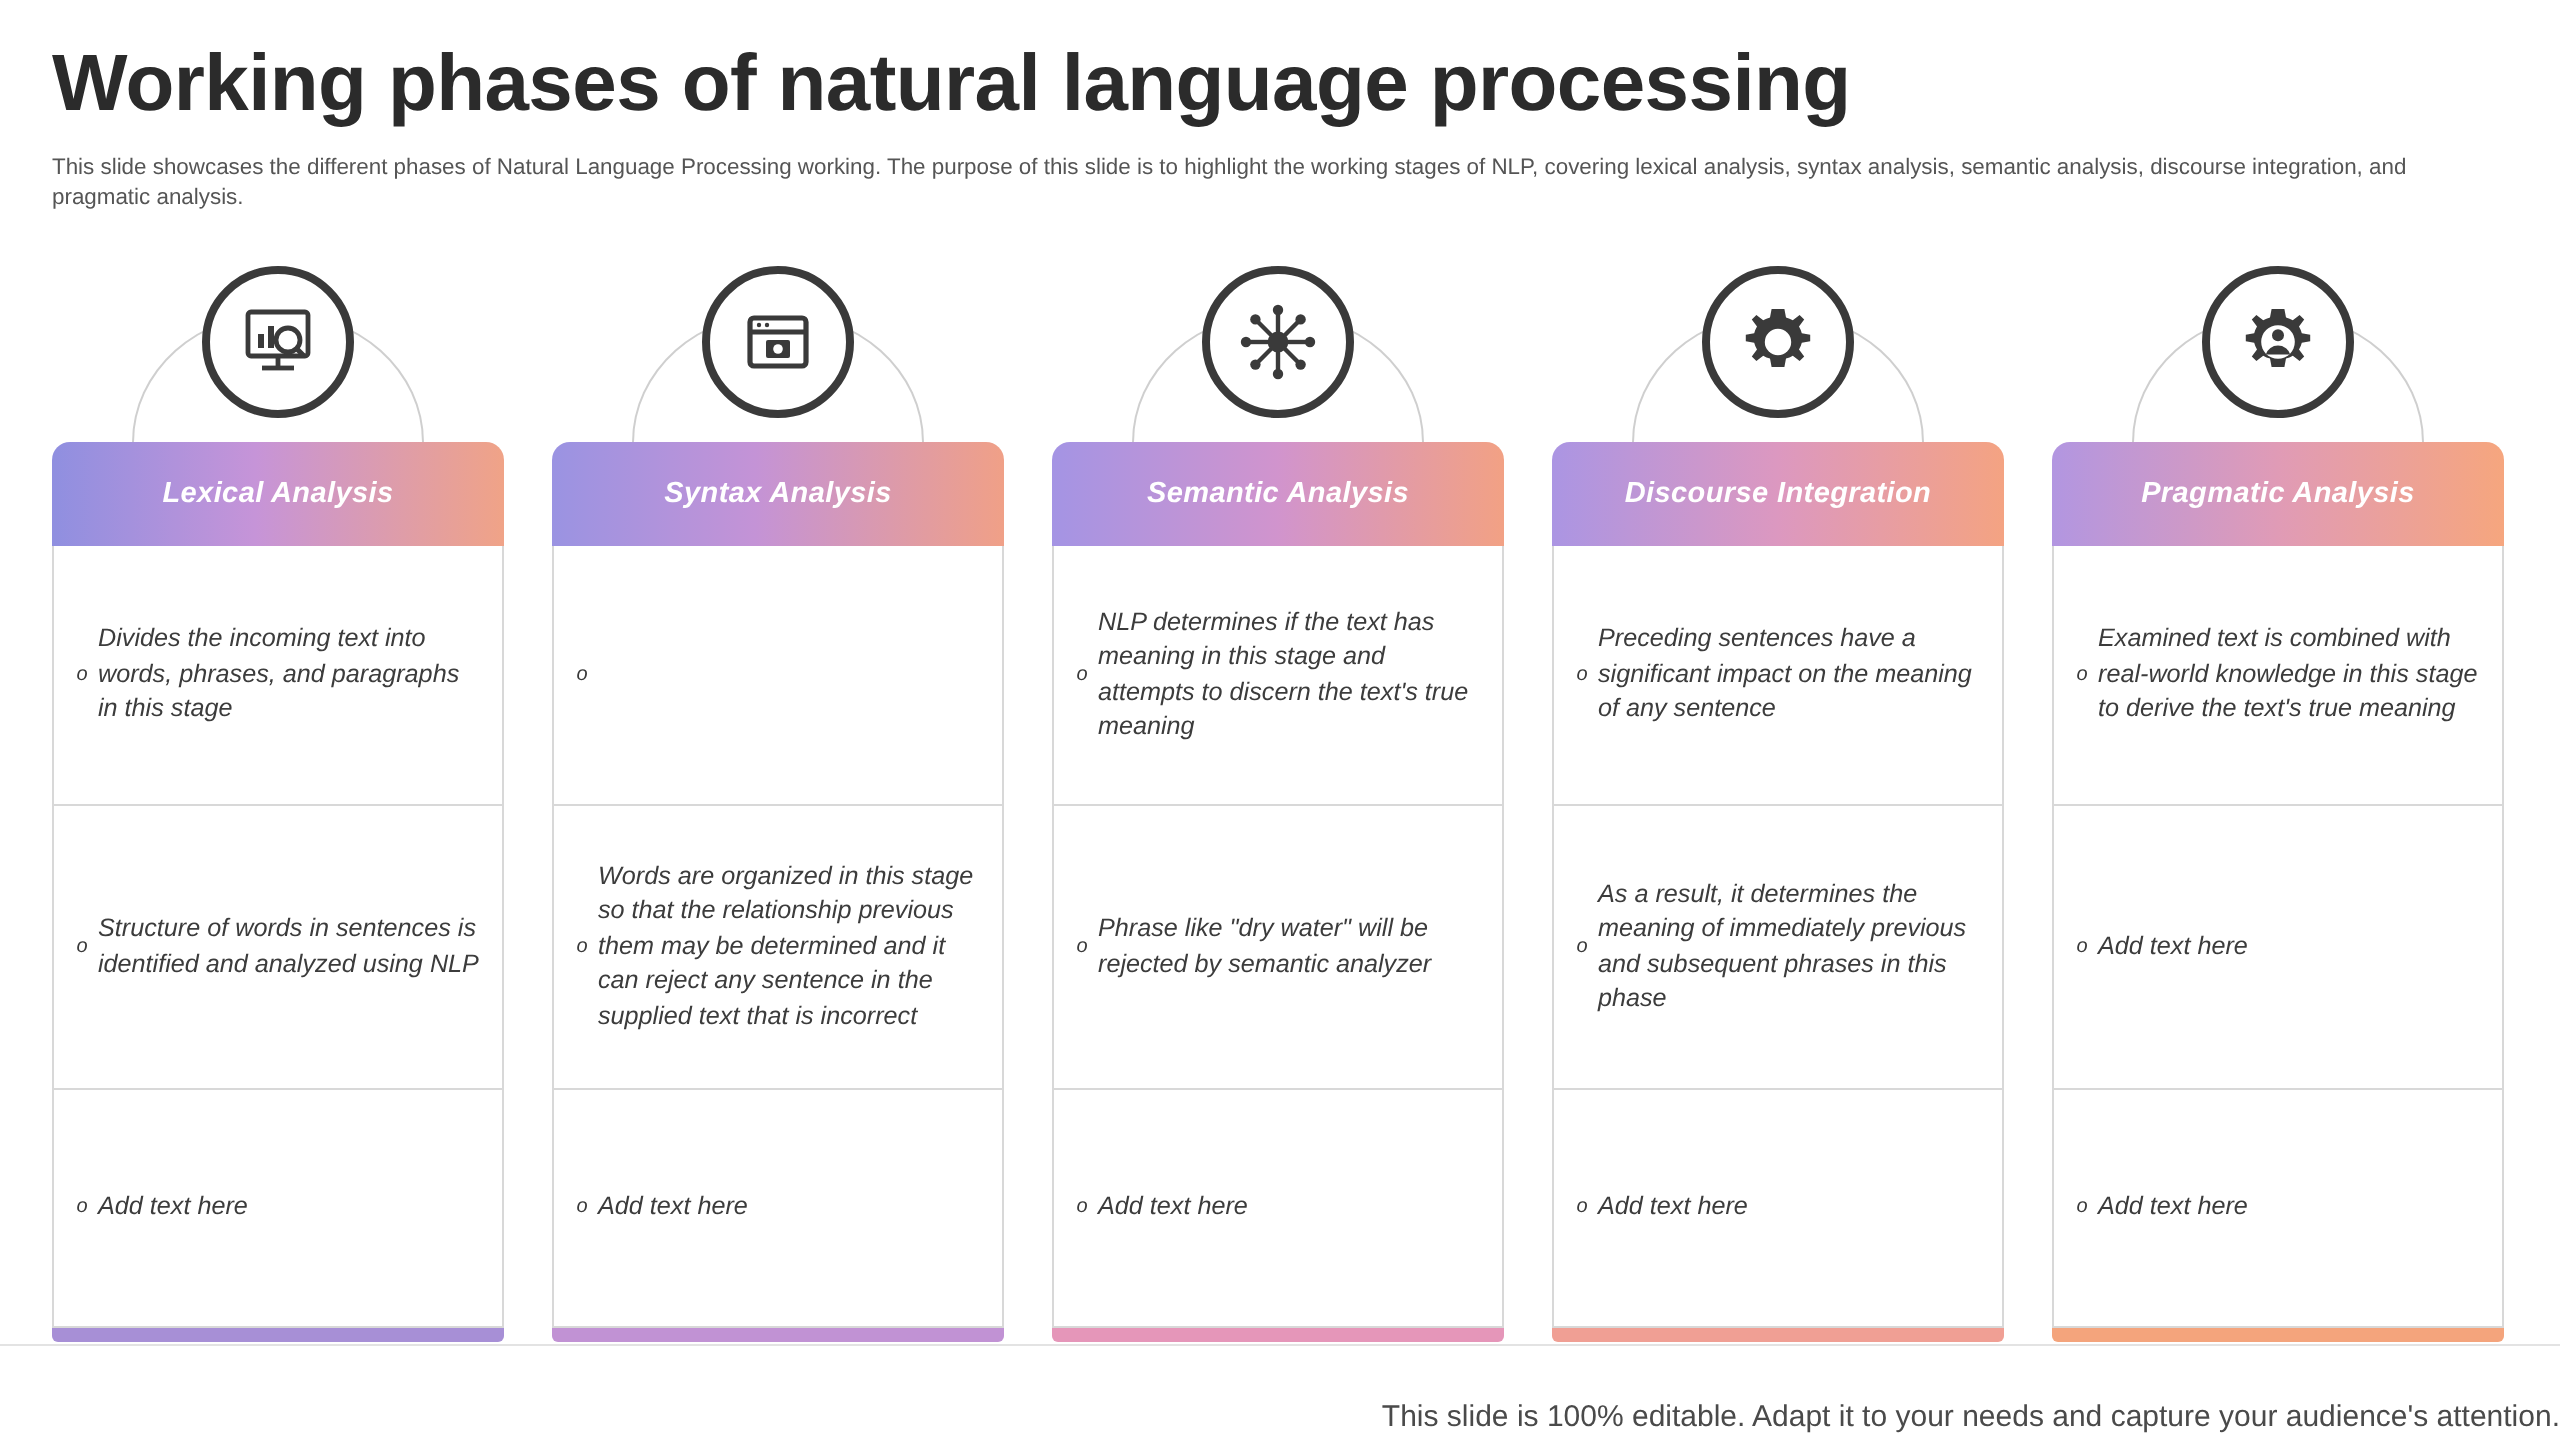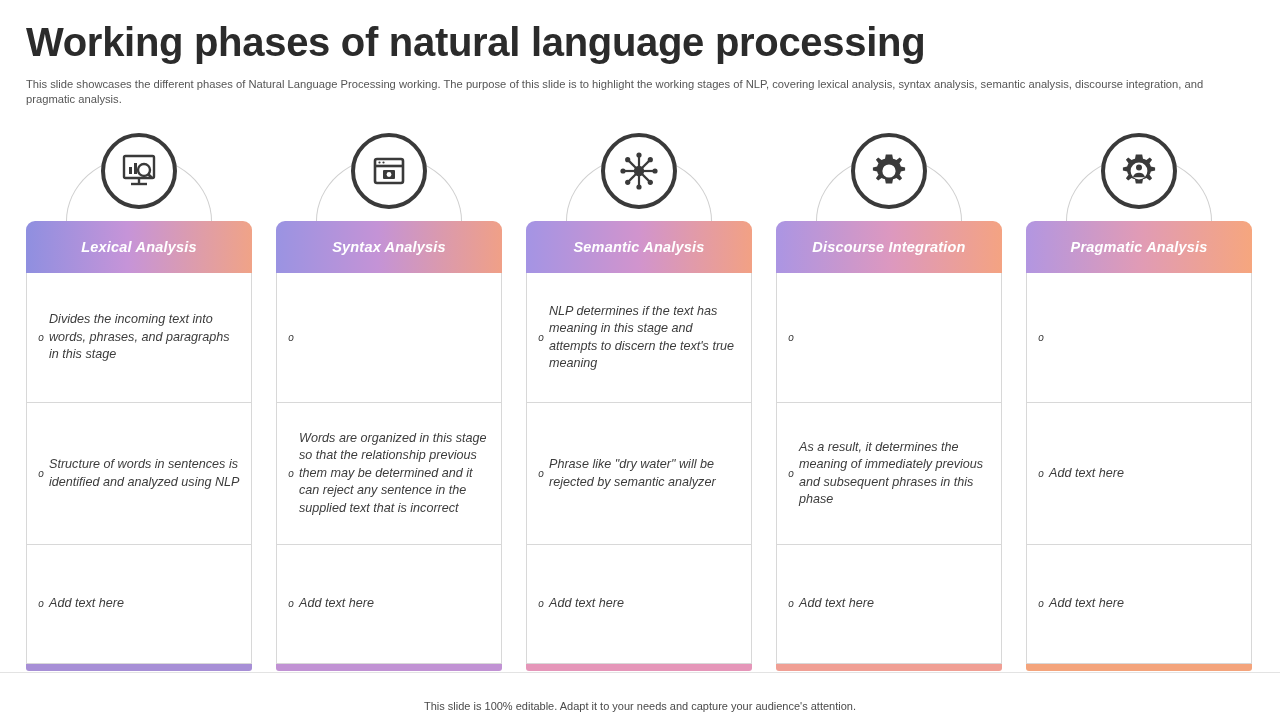--- a/index.html
+++ b/index.html
@@ -146,22 +146,22 @@
     top: 672px;
     width: 1280px;
     height: 1px;
     background: #e3e3e3;
   }
   .footer-note {
     position: absolute;
     left: 0;
     top: 700px;
     width: 1280px;
-    text-align: center;
-    font-size: 11px;
+    text-align: right;
+    font-size: 15px;
     color: #4a4a4a;
   }
   .page-number {
     position: absolute;
     right: 18px;
     top: 730px;
     font-size: 10px;
     color: #6d28d9;
   }
 </style>
@@ -301,20 +301,21 @@
           <circle cx="21" cy="21" r="6.6" fill="#ffffff"></circle>
         </svg>
       </div>
     </div>
     <div class="phase-header" style="background:linear-gradient(90deg, #ab95e3 0%, #dc98c0 50%, #f4a382 100%)">
       <span>Discourse Integration</span>
     </div>
     <div class="cells">
       <div class="cell cell-h1">
         <span class="bullet">o</span>
+        <span class="cell-text">Preceding sentences have a significant impact on the meaning of any sentence</span>
       </div>
       <div class="cell cell-h2">
         <span class="bullet">o</span>
         <span class="cell-text">As a result, it determines the meaning of immediately previous and subsequent phrases in this phase</span>
       </div>
       <div class="cell cell-h3">
         <span class="bullet">o</span>
         <span class="cell-text">Add text here</span>
       </div>
     </div>
@@ -334,20 +335,21 @@
           <path d="M14.9 27.2 a6.4 6.4 0 0 1 12.2 0 z" fill="#3a3a3a"></path>
         </svg>
       </div>
     </div>
     <div class="phase-header" style="background:linear-gradient(90deg, #b296e1 0%, #e09bb6 50%, #f6a67e 100%)">
       <span>Pragmatic Analysis</span>
     </div>
     <div class="cells">
       <div class="cell cell-h1">
         <span class="bullet">o</span>
+        <span class="cell-text">Examined text is combined with real-world knowledge in this stage to derive the text's true meaning</span>
       </div>
       <div class="cell cell-h2">
         <span class="bullet">o</span>
         <span class="cell-text">Add text here</span>
       </div>
       <div class="cell cell-h3">
         <span class="bullet">o</span>
         <span class="cell-text">Add text here</span>
       </div>
     </div>

